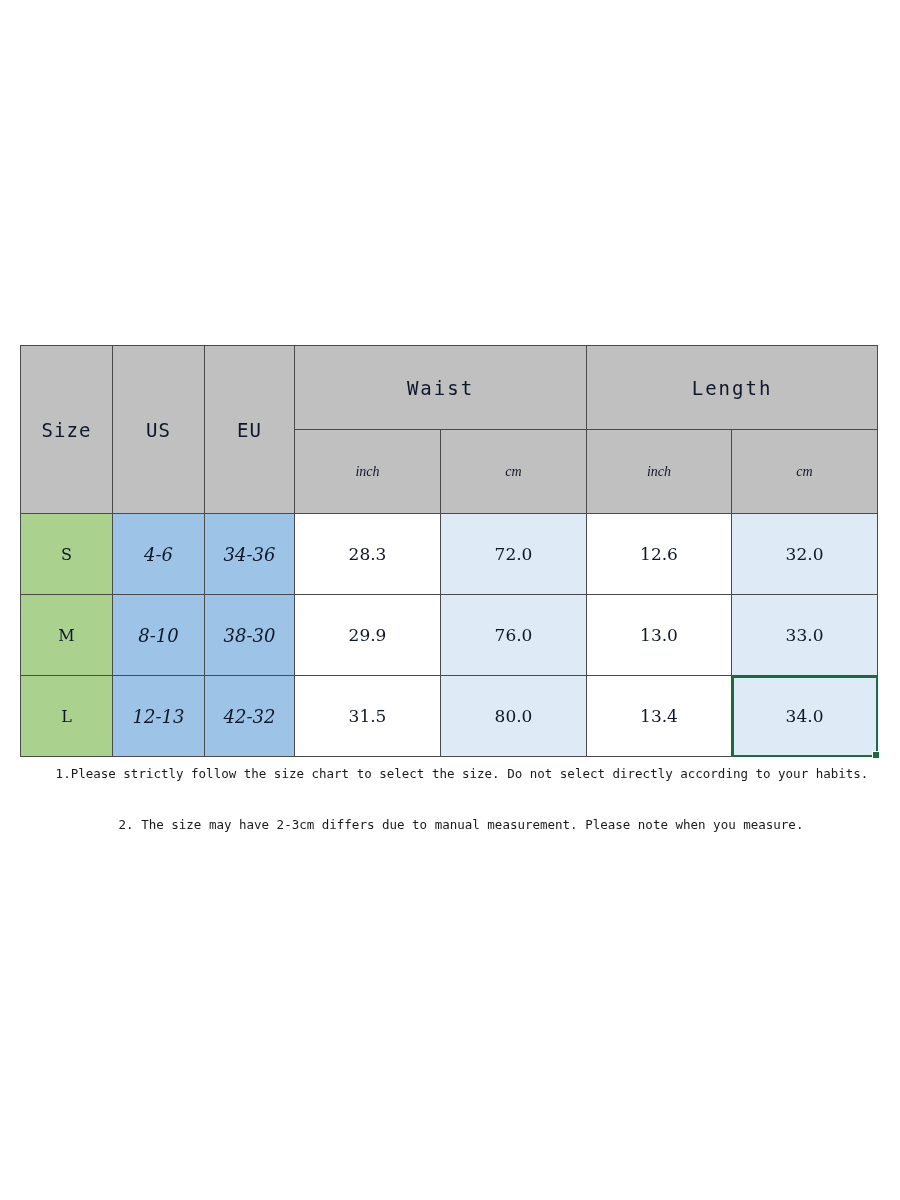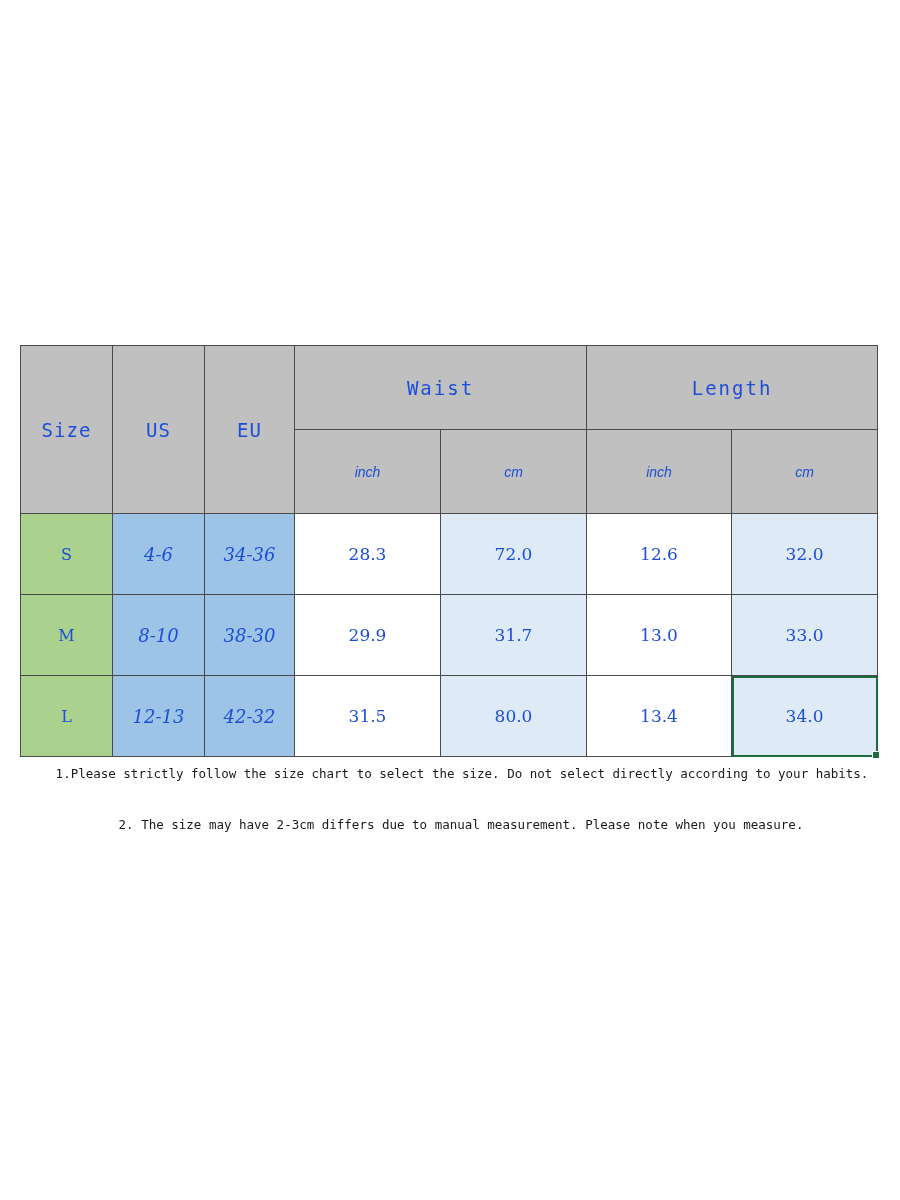--- a/index.html
+++ b/index.html
@@ -31,21 +31,21 @@
     height: 408px;
   }
 
   table.size-chart td,
   table.size-chart th {
     border: 1px solid #4a4a4a;
     text-align: center;
     vertical-align: middle;
     font-weight: normal;
     padding: 0;
-    color: #1d4ed8;
+    color: #0f172a;
   }
 
   
   col.c-size   { width: 92px; }
   col.c-us     { width: 92px; }
   col.c-eu     { width: 90px; }
   col.c-wi     { width: 146px; }
   col.c-wc     { width: 146px; }
   col.c-li     { width: 145px; }
   col.c-lc     { width: 146px; }
@@ -59,21 +59,21 @@
   }
   .hdr-span {
     background: #c0c0c0;
     font-family: "DejaVu Sans Mono", monospace;
     font-size: 19px;
     letter-spacing: 2px;
     height: 83px;
   }
   .hdr-sub {
     background: #c0c0c0;
-    font-family: Liberation Sans, sans-serif;
+    font-family: Liberation Serif, serif;
     font-style: italic;
     font-size: 14px;
     height: 83px;
   }
 
   
   tbody tr { height: 81px; }
 
   td.cell-size {
     background: #aad18e;
@@ -169,21 +169,21 @@
         <td class="cell-inch">28.3</td>
         <td class="cell-cm">72.0</td>
         <td class="cell-inch">12.6</td>
         <td class="cell-cm">32.0</td>
       </tr>
       <tr>
         <td class="cell-size">M</td>
         <td class="cell-us">8-10</td>
         <td class="cell-eu">38-30</td>
         <td class="cell-inch">29.9</td>
-        <td class="cell-cm">31.7</td>
+        <td class="cell-cm">76.0</td>
         <td class="cell-inch">13.0</td>
         <td class="cell-cm">33.0</td>
       </tr>
       <tr>
         <td class="cell-size">L</td>
         <td class="cell-us">12-13</td>
         <td class="cell-eu">42-32</td>
         <td class="cell-inch">31.5</td>
         <td class="cell-cm">80.0</td>
         <td class="cell-inch">13.4</td>

